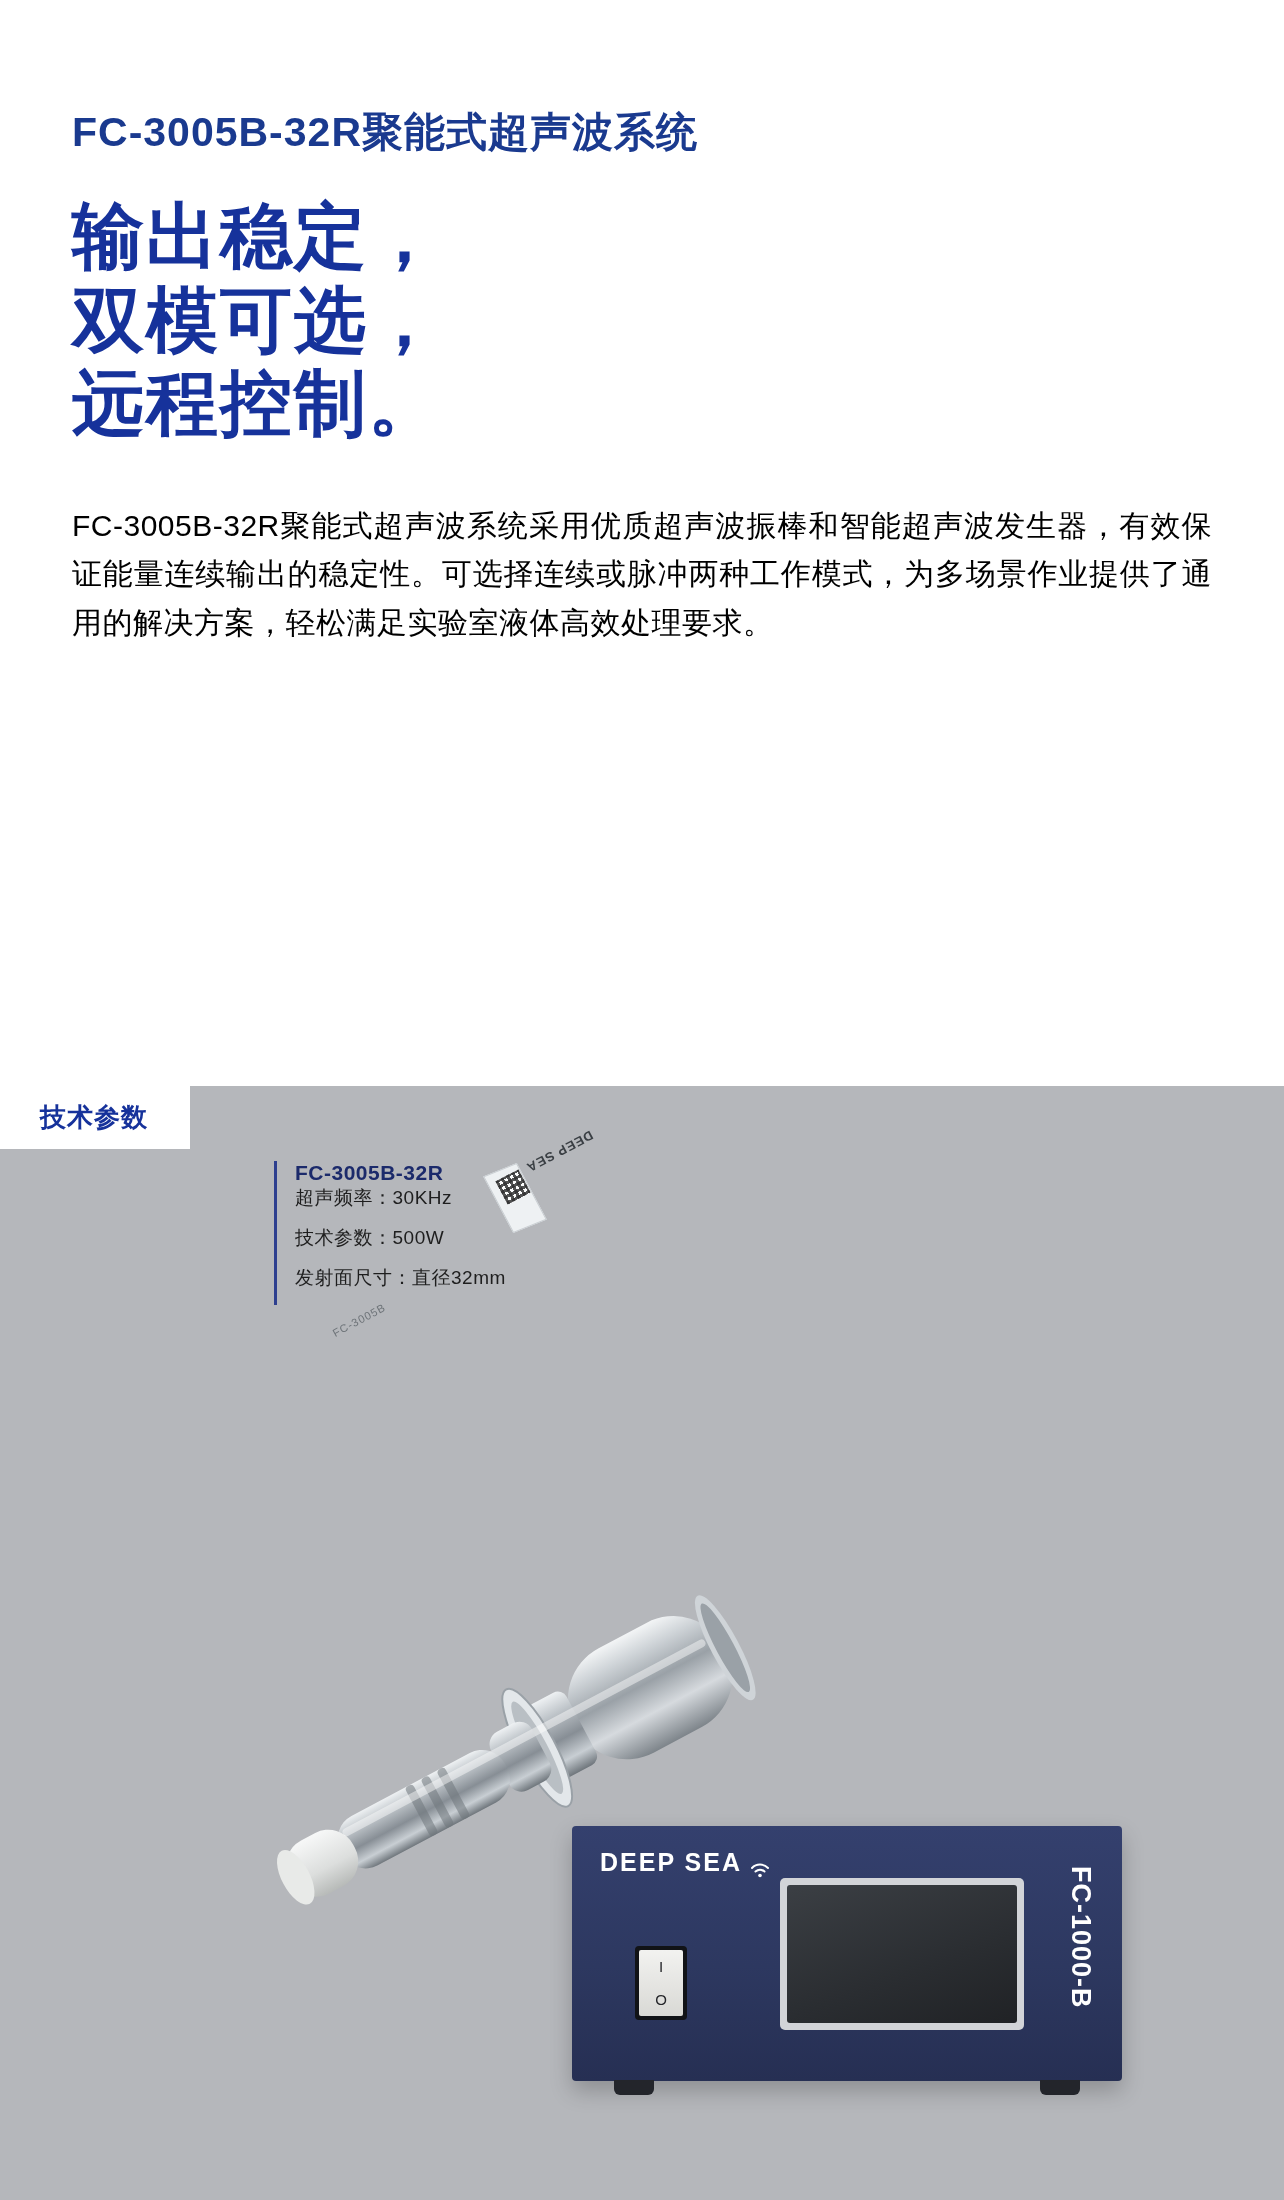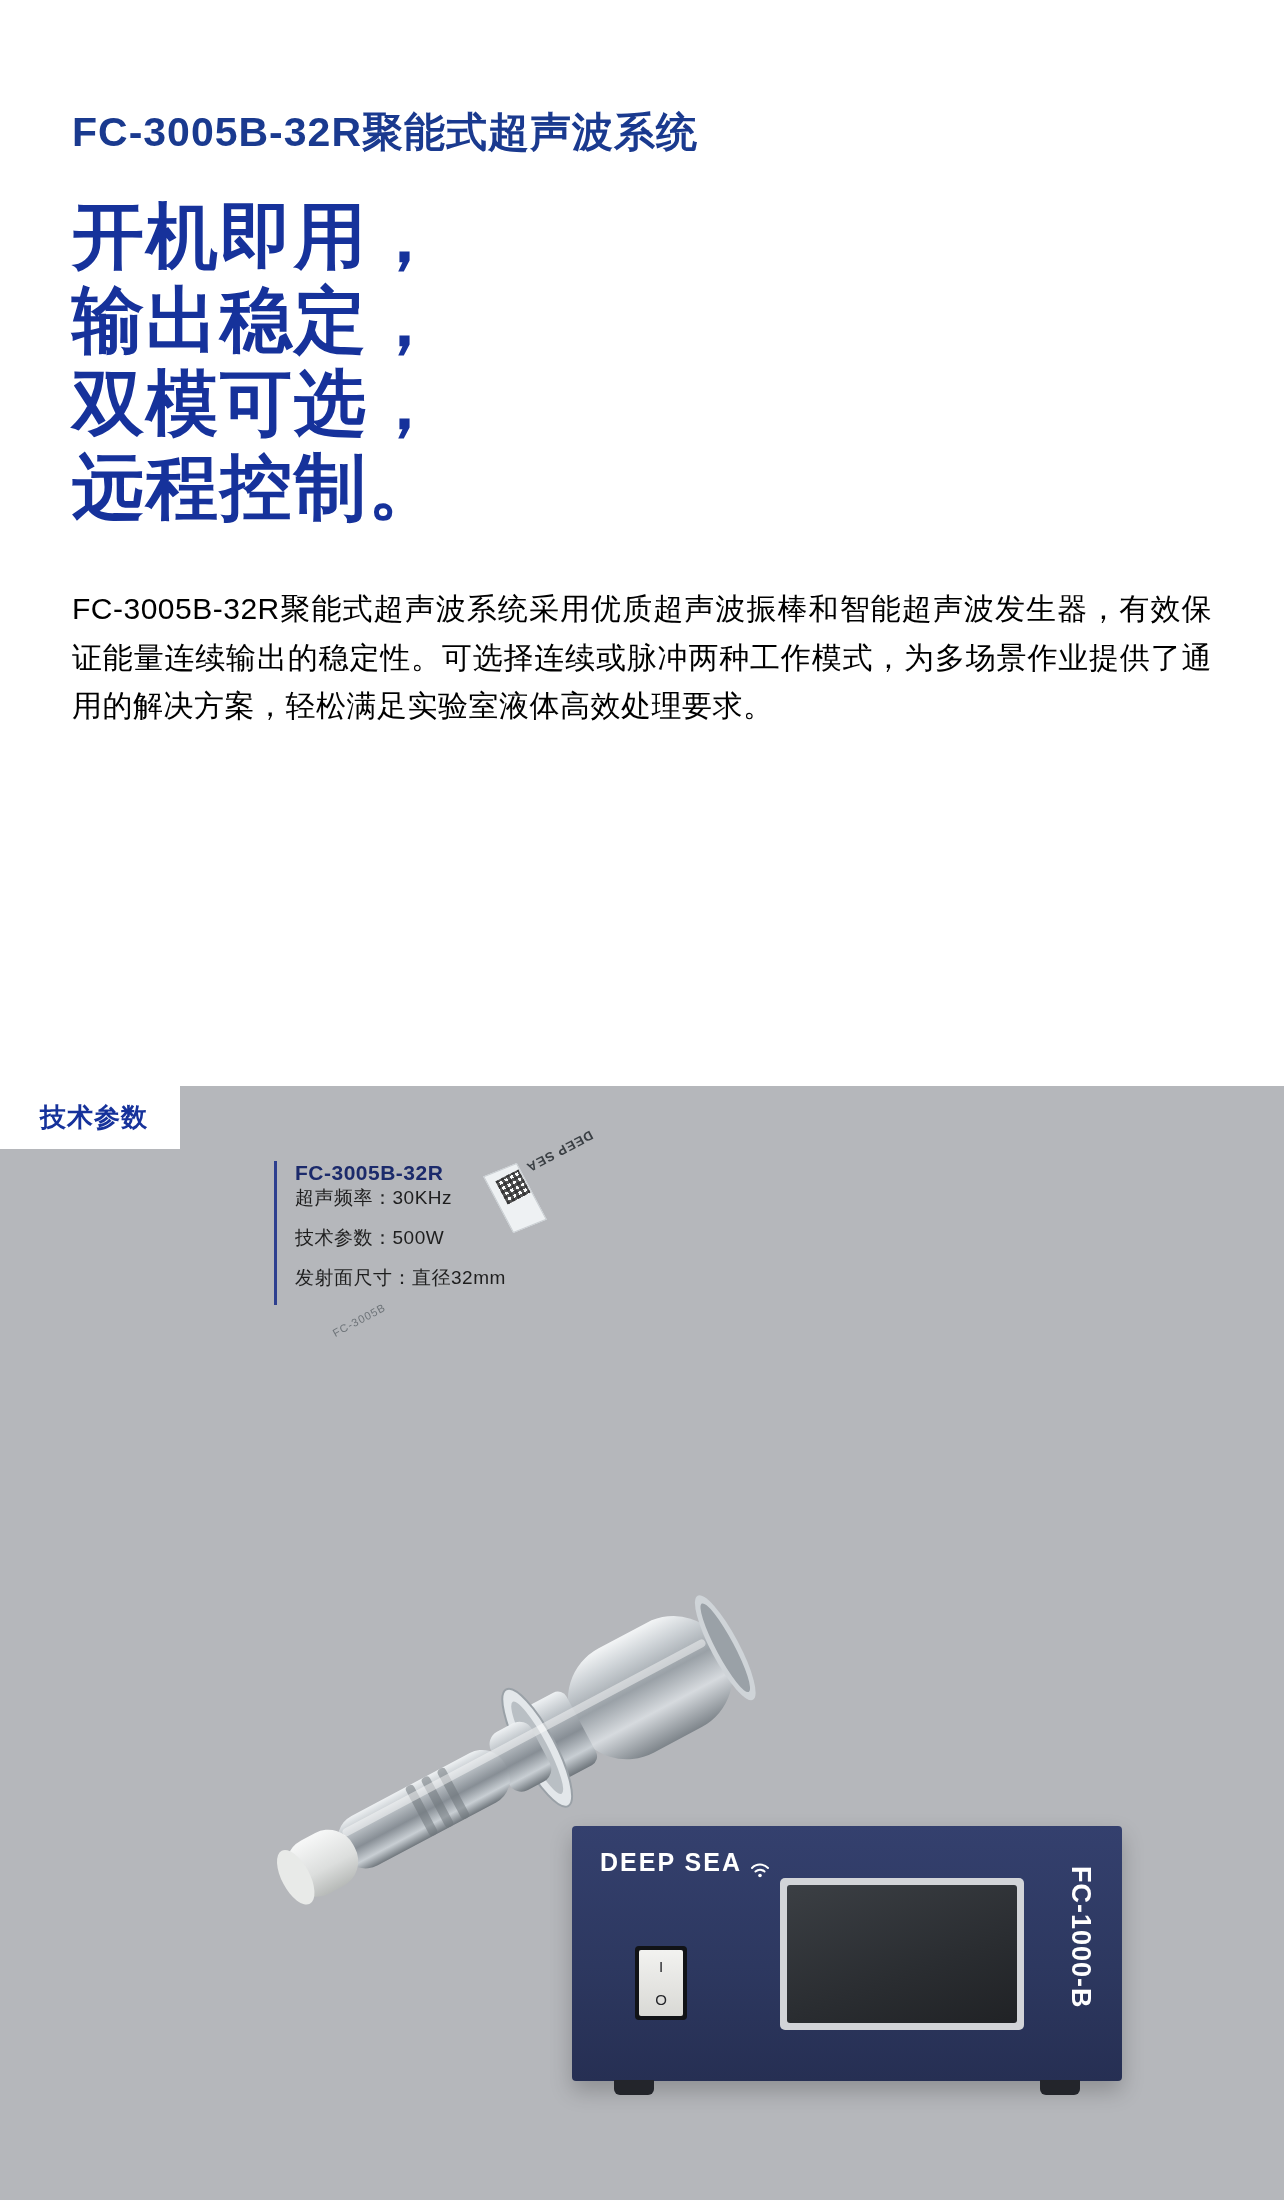--- a/index.html
+++ b/index.html
@@ -67,21 +67,21 @@
     background: #b5b7bb;
   }
   .panel-tab {
     position: absolute;
     left: 0;
     top: 0;
     background: #ffffff;
     color: #16329b;
     font-weight: bold;
     font-size: 26px;
-    padding: 14px 32px 14px 40px;
+    padding: 14px 42px 14px 40px;
     letter-spacing: 1px;
   }
   .spec-block {
     position: absolute;
     left: 274px;
     top: 75px;
     padding-left: 18px;
     border-left: 3px solid #2d3f8f;
   }
   .spec-model {
@@ -250,21 +250,20 @@
 </style>
 </head>
 <body>
 
 <div class="page">
 
   <div class="top-section">
     <div class="product-title">FC-3005B-32R聚能式超声波系统</div>
 
     <div class="headline">
-      <div>开机即用，</div>
       <div>输出稳定，</div>
       <div>双模可选，</div>
       <div>远程控制。</div>
     </div>
 
     <div class="description">FC-3005B-32R聚能式超声波系统采用优质超声波振棒和智能超声波发生器，有效保证能量连续输出的稳定性。可选择连续或脉冲两种工作模式，为多场景作业提供了通用的解决方案，轻松满足实验室液体高效处理要求。</div>
   </div>
 
   <div class="panel">
 

